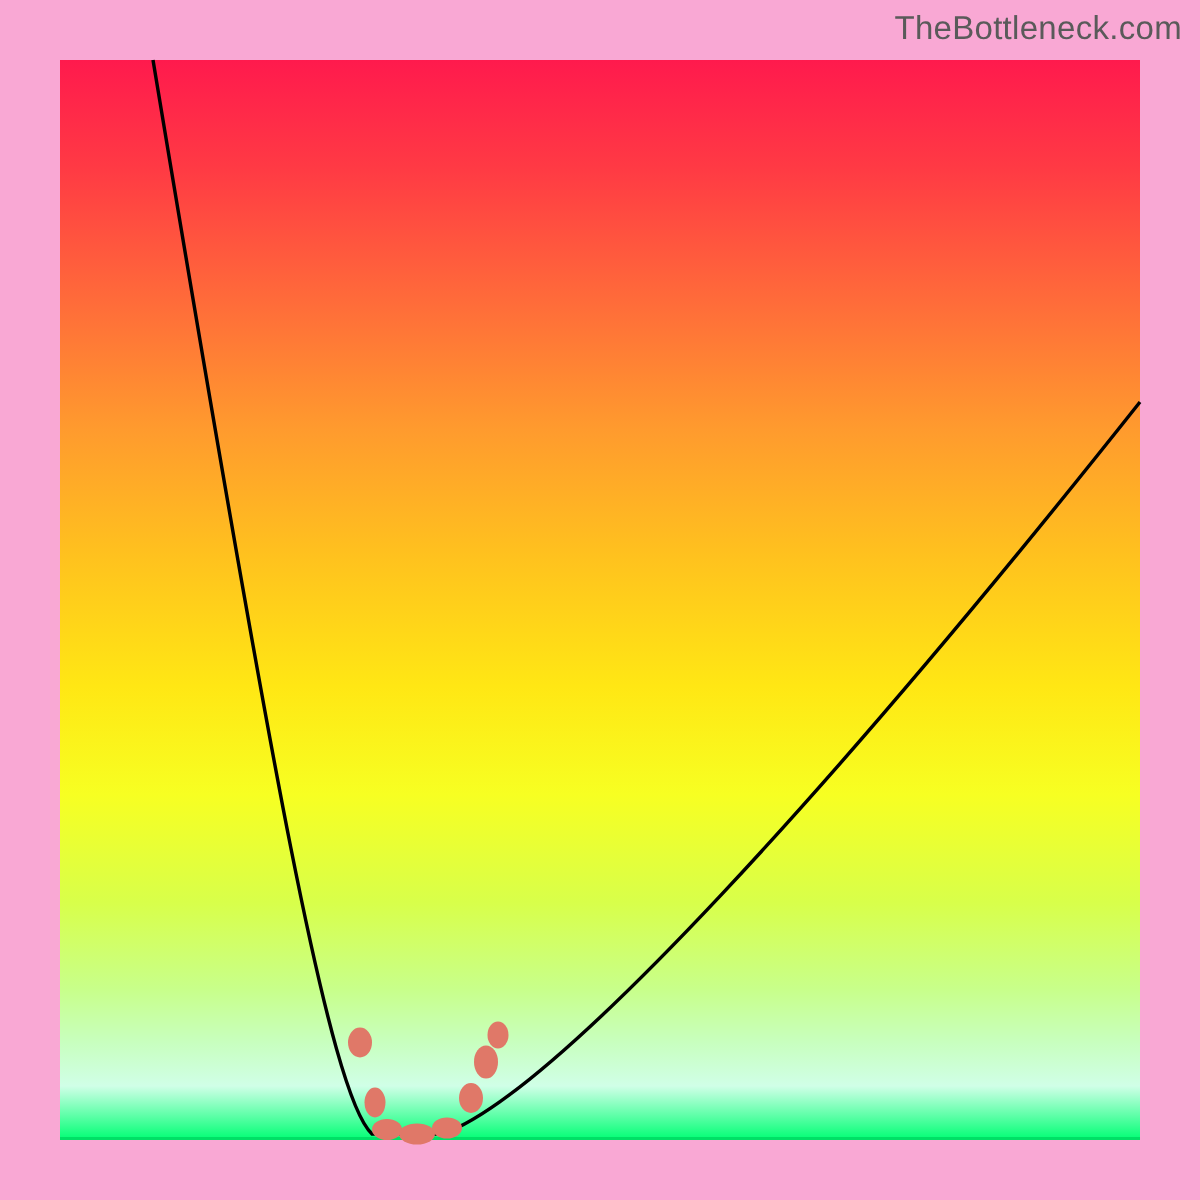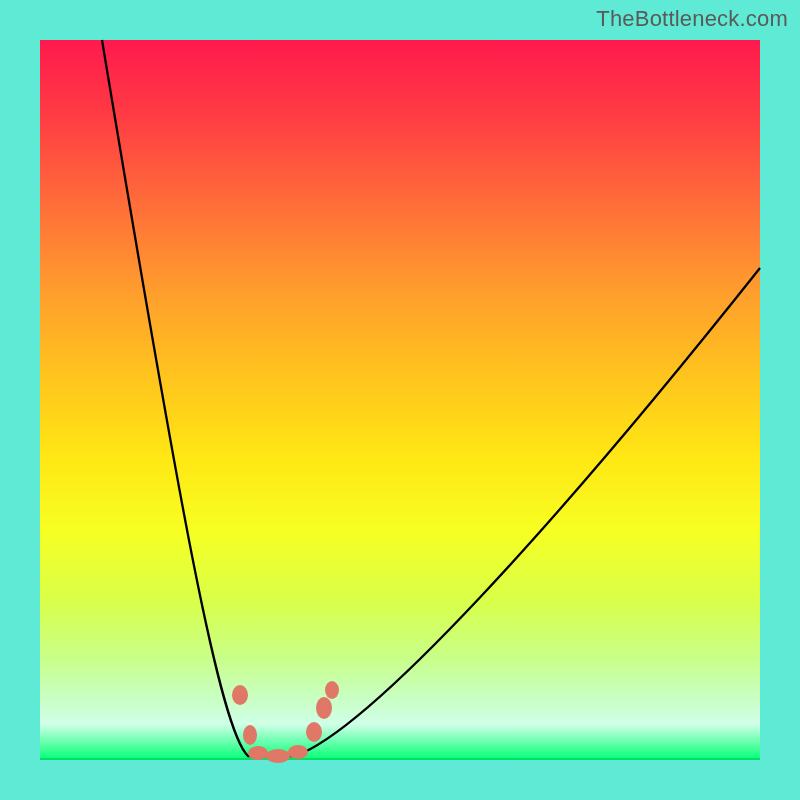--- a/index.html
+++ b/index.html
@@ -8,21 +8,21 @@
     width: 800px;
     height: 800px;
     background: #000;
     overflow: hidden;
     font-family: Arial, Helvetica, sans-serif;
   }
   .frame {
     position: relative;
     width: 800px;
     height: 800px;
-    background: #5eead4;
+    background: #f9a8d4;
   }
   .watermark {
     position: absolute;
     top: 6px;
     right: 12px;
     color: #5a5a5a;
     font-size: 22px;
     letter-spacing: 0.2px;
     z-index: 5;
     font-weight: 500;

